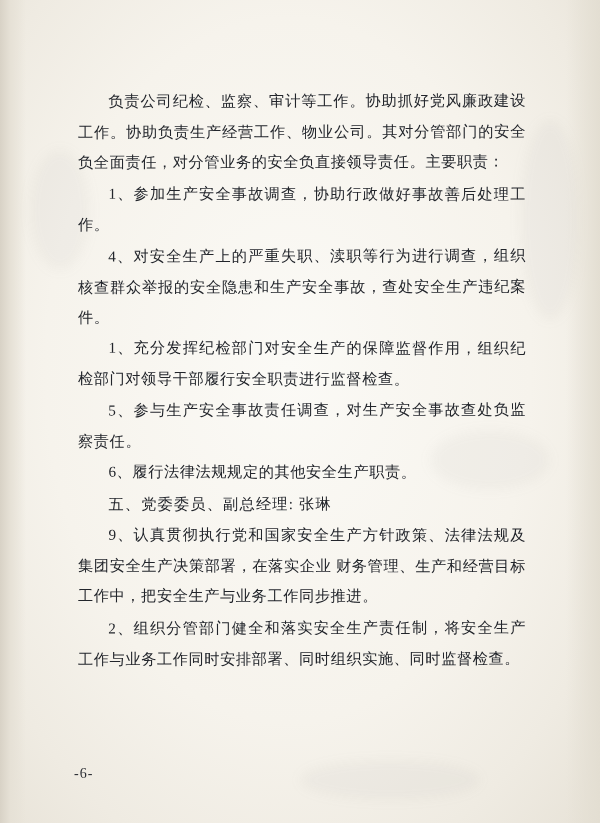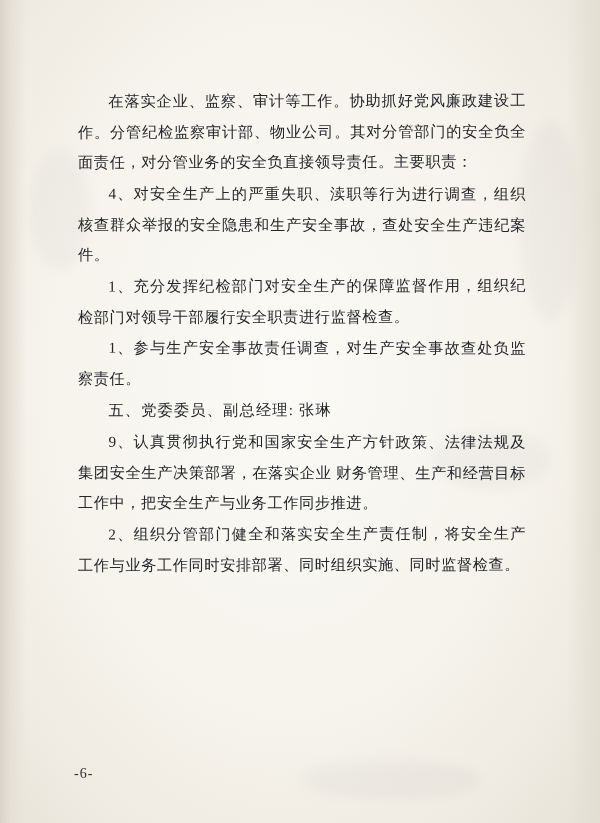--- a/index.html
+++ b/index.html
@@ -89,24 +89,26 @@
 </head>
 <body>
 
 <div class="page">
   <div class="smudge s1"></div>
   <div class="smudge s2"></div>
   <div class="smudge s3"></div>
   <div class="smudge s4"></div>
 
   <div class="content">
-    <p class="para">在落实企业、监察、审计等工作。协助抓好党风廉政建设工作。分管纪检监察审计部、物业公司。其对分管部门的安全负全面责任，对分管业务的安全负直接领导责任。主要职责：</p>
+    <p class="para">负责公司纪检、监察、审计等工作。协助抓好党风廉政建设工作。协助负责生产经营工作、物业公司。其对分管部门的安全负全面责任，对分管业务的安全负直接领导责任。主要职责：</p>
+    <p class="para">1、参加生产安全事故调查，协助行政做好事故善后处理工作。</p>
     <p class="para">4、对安全生产上的严重失职、渎职等行为进行调查，组织核查群众举报的安全隐患和生产安全事故，查处安全生产违纪案件。</p>
     <p class="para">1、充分发挥纪检部门对安全生产的保障监督作用，组织纪检部门对领导干部履行安全职责进行监督检查。</p>
-    <p class="para">1、参与生产安全事故责任调查，对生产安全事故查处负监察责任。</p>
+    <p class="para">5、参与生产安全事故责任调查，对生产安全事故查处负监察责任。</p>
+    <p class="para">6、履行法律法规规定的其他安全生产职责。</p>
     <p class="para heading">五、党委委员、副总经理: 张琳</p>
     <p class="para">9、认真贯彻执行党和国家安全生产方针政策、法律法规及集团安全生产决策部署，在落实企业 财务管理、生产和经营目标工作中，把安全生产与业务工作同步推进。</p>
     <p class="para">2、组织分管部门健全和落实安全生产责任制，将安全生产工作与业务工作同时安排部署、同时组织实施、同时监督检查。</p>
 
   </div>
 
   <div class="page-number">-6-</div>
 </div>
 
 </body></html>

